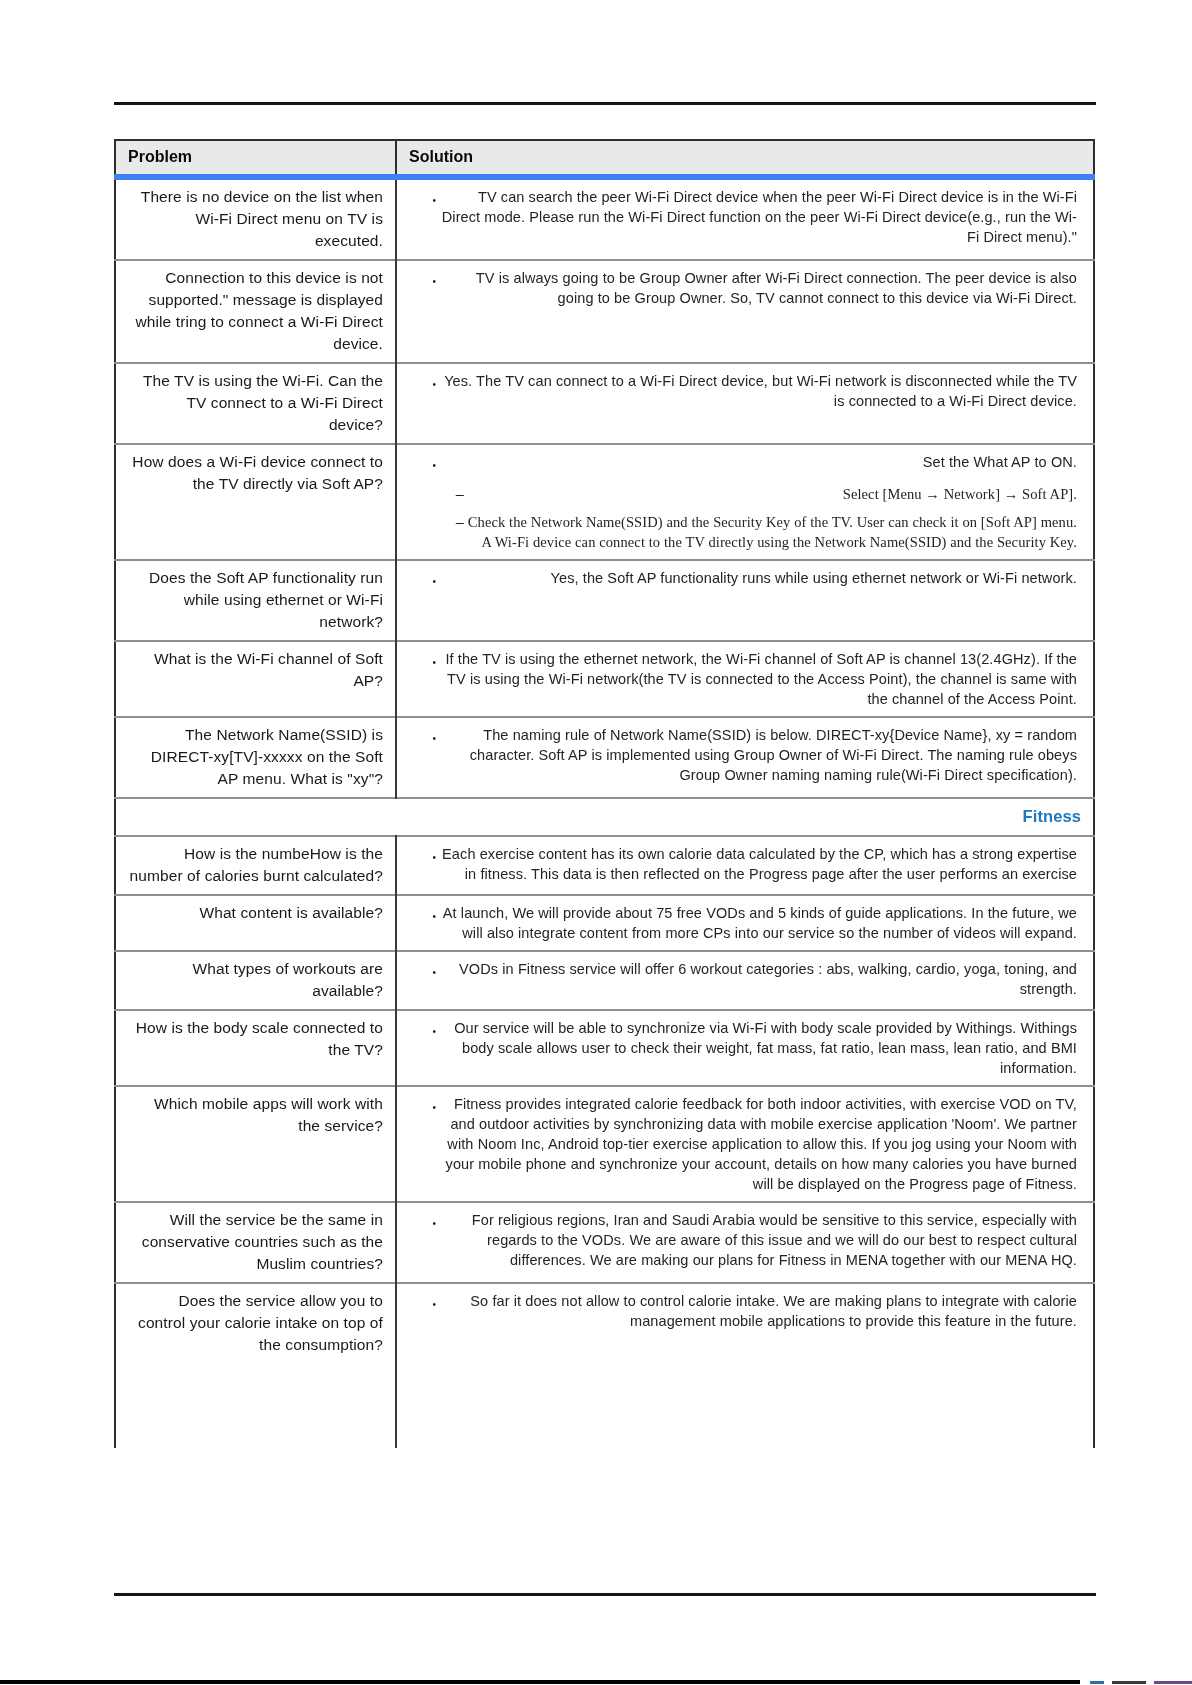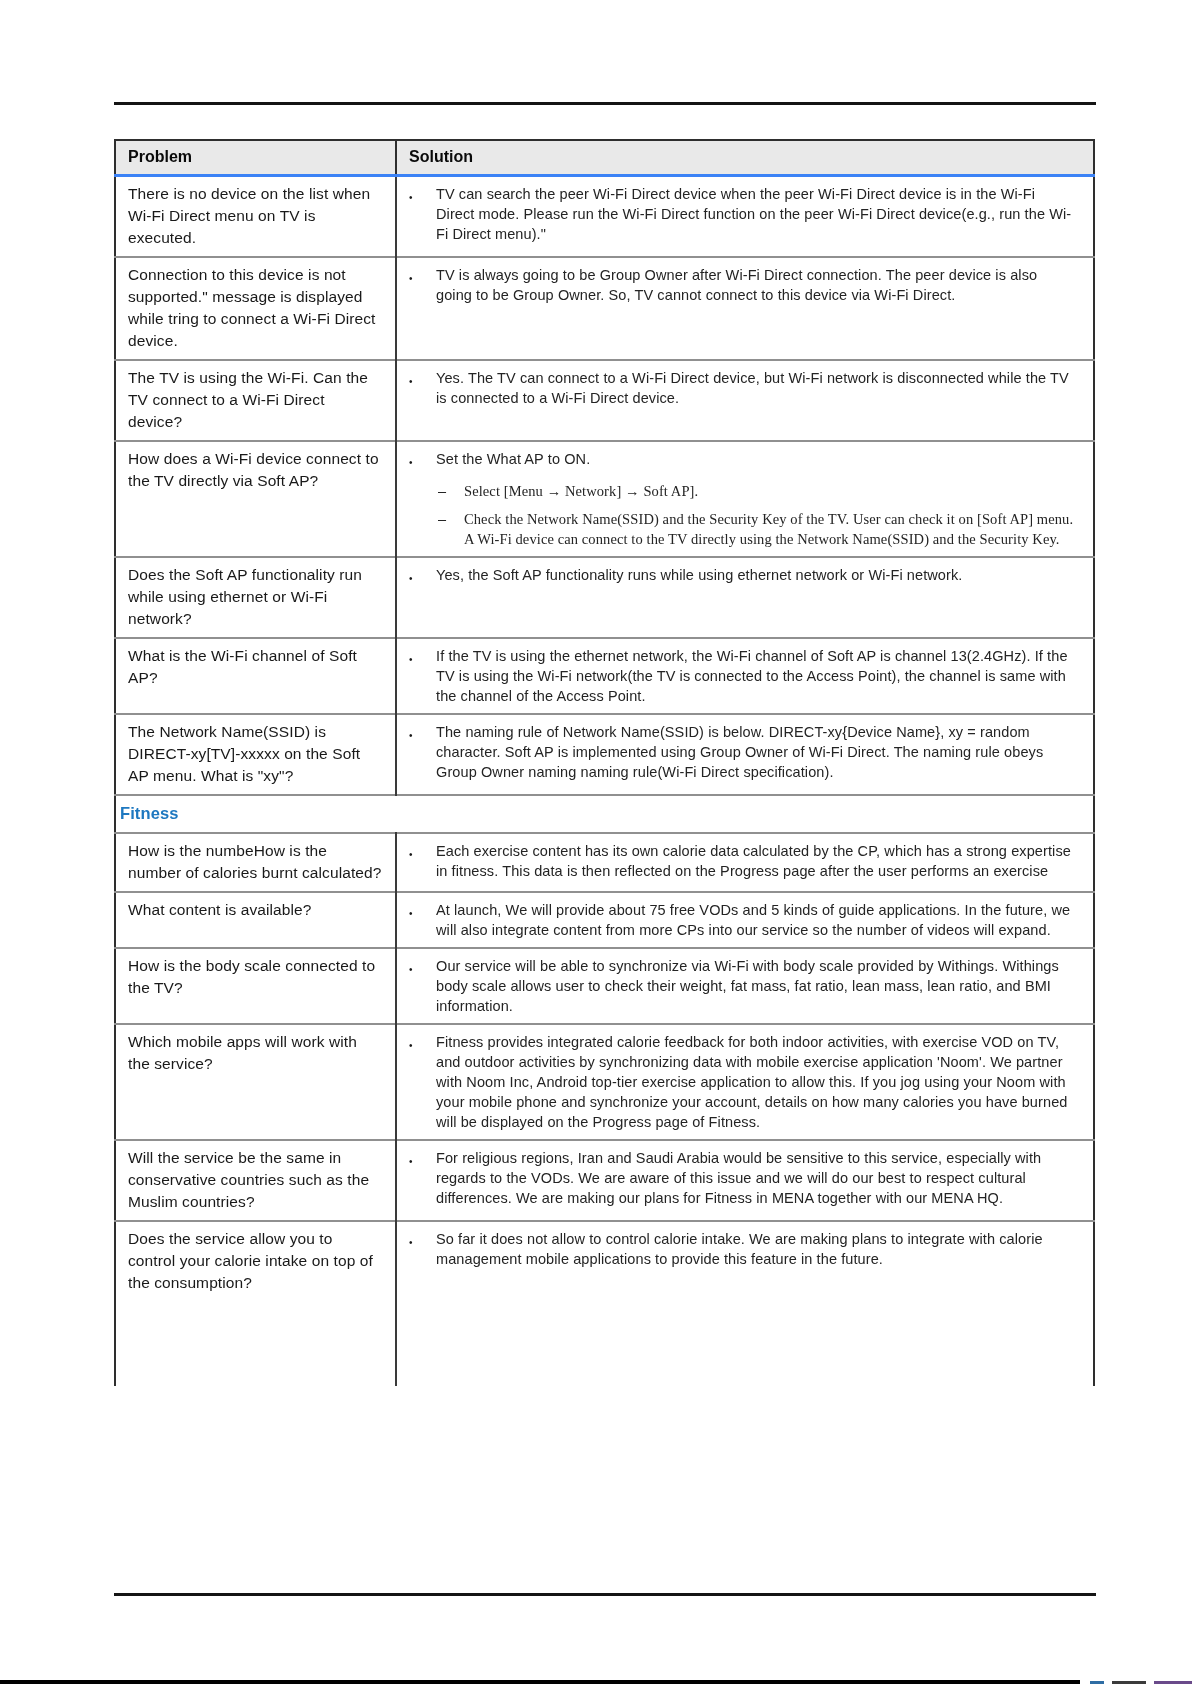--- a/index.html
+++ b/index.html
@@ -27,30 +27,31 @@
     border-right:2px solid #2e2e2e;
     border-top:2px solid #2e2e2e;
   }
   col.c-problem { width:281px; }
   th {
     background:#e9e9e9;
     text-align:left;
     font-size:16px;
     color:#0a0a0a;
     padding:7px 12px 8px;
-    border-bottom:3px solid #3b82f6;
+    border-bottom:6px solid #3b82f6;
   }
   th.h-problem { border-right:2px solid #2e2e2e; }
   td {
     vertical-align:top;
     border-top:2px solid #909090;
     padding:5px 12px 7px;
     font-size:14.5px;
     line-height:20px;
     letter-spacing:0.1px;
+    text-align:right;
   }
   td.p-cell {
     font-size:15.5px;
     line-height:22px;
     padding-top:6px;
     border-right:2px solid #3a3a3a;
     color:#191919;
   }
   td.s-cell { color:#242424; padding-top:7px; }
   .bullet-line { display:flex; }
@@ -60,21 +61,21 @@
     padding-top:4px;
     color:#1a1a1a;
   }
   .btext { flex:1; padding-right:4px; }
   .sub-line { display:flex; margin-top:8px; margin-left:27px; }
   .dash { flex:0 0 26px; padding-left:2px; }
   .stext { flex:1; padding-right:4px;font-family:Liberation Serif, serif; }
   tr.section-row td {
     font-weight:bold;
     font-size:16.5px;
-    padding:7px 4px 9px;
+    padding:7px 12px 9px;
     border-right:none;
     border-radius:15px;
   }
   tbody tr.last-row td { height:150px; }
 </style>
 </head>
 <body>
 
 <div class="rule rule-top"></div>
 
@@ -176,20 +177,29 @@
       <tr>
         <td class="p-cell">What content is available?</td>
         <td class="s-cell">
           <div class="bullet-line">
             <span class="bullet">•</span>
             <span class="btext">At launch, We will provide about 75 free VODs and 5 kinds of guide applications. In the future, we will also integrate content from more CPs into our service so the number of videos will expand.</span>
           </div>
         </td>
       </tr>
       <tr>
+        <td class="p-cell">What types of workouts are available?</td>
+        <td class="s-cell">
+          <div class="bullet-line">
+            <span class="bullet">•</span>
+            <span class="btext">VODs in Fitness service will offer 6 workout categories : abs, walking, cardio, yoga, toning, and strength.</span>
+          </div>
+        </td>
+      </tr>
+      <tr>
         <td class="p-cell">How is the body scale connected to the TV?</td>
         <td class="s-cell">
           <div class="bullet-line">
             <span class="bullet">•</span>
             <span class="btext">Our service will be able to synchronize via Wi-Fi with body scale provided by Withings. Withings body scale allows user to check their weight, fat mass, fat ratio, lean mass, lean ratio, and BMI information.</span>
           </div>
         </td>
       </tr>
       <tr>
         <td class="p-cell">Which mobile apps will work with the service?</td>

